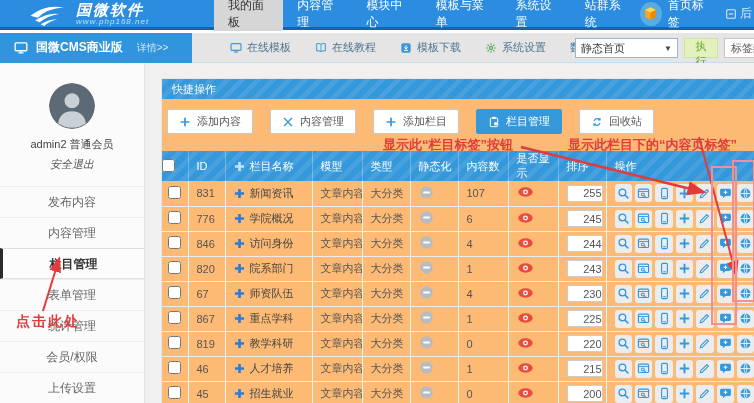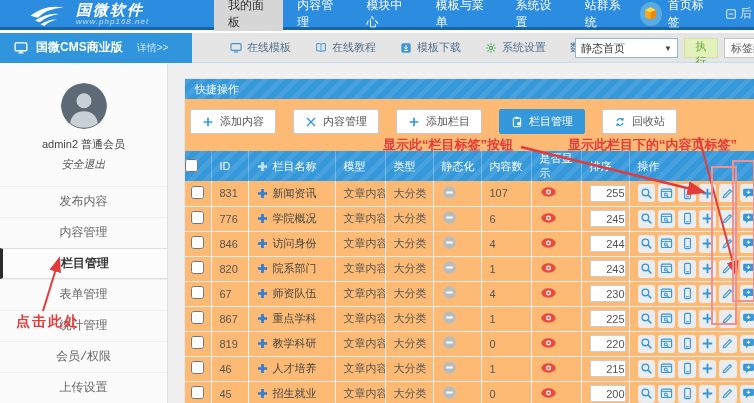--- a/index.html
+++ b/index.html
@@ -33,26 +33,26 @@
   .qlink svg { width:12px; height:12px; color:#3e96d2; }
   .qlink svg.green { color:#43a047; }
   .sb-right { position:absolute; left:575px; top:5px; display:flex; align-items:center; gap:6px; }
   .selectbox { width:112px; height:20px; background:#fff; border:1px solid #93b9d6; font-size:11px; color:#333; display:flex; align-items:center; justify-content:space-between; padding:0 5px; cursor:pointer; }
   .caret { font-size:8px; color:#444; }
   .runbtn { height:20px; background:#e3f2bd; border:1px solid #cfe39f; color:#68a52f; font-size:11px; padding:0 6px; cursor:pointer; }
   .cachebtn { height:20px; background:#fdfdfd; border:1px solid #c6c6c6; color:#555; font-size:11px; padding:0 6px; white-space:nowrap; cursor:pointer; }
 
   
   .bodyrow { position:absolute; left:0; top:63px; width:754px; height:340px; display:flex; }
-  .sidebar { width:168px; flex-shrink:0; background:#fbfbfb; border-right:1px solid #e2e2e2; text-align:center; }
+  .sidebar { width:145px; flex-shrink:0; background:#fbfbfb; border-right:1px solid #e2e2e2; text-align:center; }
   .avatar { width:46px; height:46px; border-radius:50%; margin:20px auto 8px; display:block; }
   .username { font-size:11px; color:#444; }
   .logout { font-size:11px; color:#555; margin-top:5px; cursor:pointer;font-style:italic; }
   .menu { margin-top:14px; }
-  .menu-item { height:31px; line-height:31px; font-size:12px; color:#666; cursor:pointer; border-top:1px solid #efefef;font-family:Liberation Mono, monospace; }
+  .menu-item { height:31px; line-height:31px; font-size:12px; color:#666; cursor:pointer; border-top:1px solid #efefef; }
   .menu-item.active { background:#fcfcfc; color:#333; font-weight:bold; border-left:3px solid #2b2b2b; border-top:1px solid #e0e0e0; border-bottom:1px solid #e0e0e0; }
 
   .main { flex:1; background:#f0f0f0; position:relative; }
   .card { position:absolute; left:16px; right:0; top:15px; bottom:0; background:#fdba74; border:1px solid #e6e6e6; border-right:none; border-bottom:none; }
   .stripes { background:#3598db; background-image:repeating-linear-gradient(135deg, rgba(255,255,255,.09) 0 5px, transparent 5px 11px); }
   .card-head { height:20px; line-height:20px; color:#fff; font-size:11px; padding-left:10px; }
   .qbtns { display:flex; gap:17px; margin:10px 0 0 5px; }
   .qbtn { height:25px; display:flex; align-items:center; gap:6px; padding:0 11px; background:#fff; border:1px solid #c8c8c8; border-radius:2px; font-size:11px; color:#555; cursor:pointer; font-family:inherit; }
   .qbtn svg { width:12px; height:12px; color:#3598db; }
   .qbtn.active { background:#3598db; border-color:#3598db; color:#fff; }

